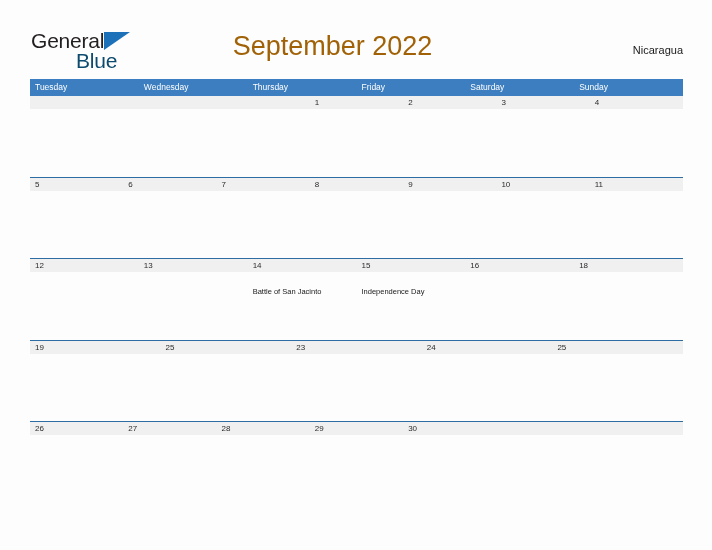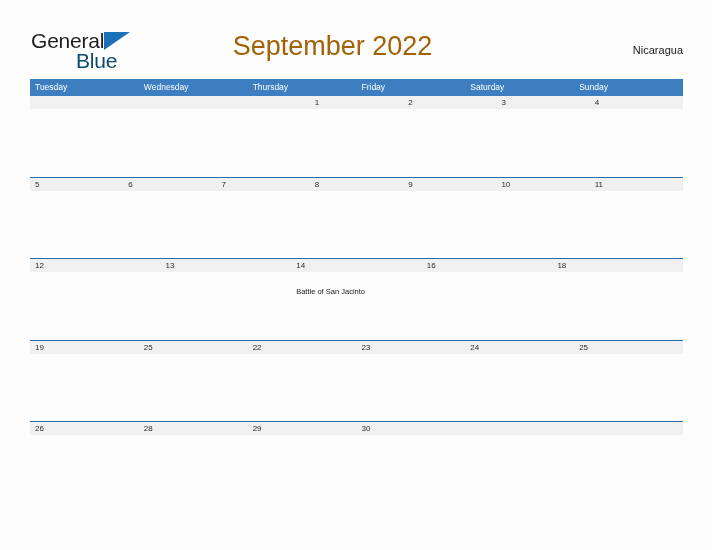--- a/index.html
+++ b/index.html
@@ -237,51 +237,57 @@
           <div class="day-cell">
             <div class="day-number">13</div>
           </div>
           <div class="day-cell">
             <div class="day-number">14</div>
             <div class="day-events">
               <div class="event">Battle of San Jacinto</div>
             </div>
           </div>
           <div class="day-cell">
+            <div class="day-number">15</div>
+            <div class="day-events">
+              <div class="event">Independence Day</div>
+            </div>
+          </div>
+          <div class="day-cell">
             <div class="day-number">16</div>
           </div>
           <div class="day-cell">
             <div class="day-number">18</div>
           </div>
         </div>
         <div class="week-row">
           <div class="day-cell">
             <div class="day-number">19</div>
           </div>
           <div class="day-cell">
             <div class="day-number">25</div>
           </div>
           <div class="day-cell">
-            <div class="day-number">22</div>
-          </div>
-          <div class="day-cell">
             <div class="day-number">23</div>
           </div>
           <div class="day-cell">
             <div class="day-number">24</div>
           </div>
           <div class="day-cell">
             <div class="day-number">25</div>
           </div>
         </div>
         <div class="week-row">
           <div class="day-cell">
             <div class="day-number">26</div>
           </div>
           <div class="day-cell">
+            <div class="day-number">27</div>
+          </div>
+          <div class="day-cell">
             <div class="day-number">28</div>
           </div>
           <div class="day-cell">
             <div class="day-number">29</div>
           </div>
           <div class="day-cell">
             <div class="day-number">30</div>
           </div>
           <div class="day-cell">
             <div class="day-number"></div>

